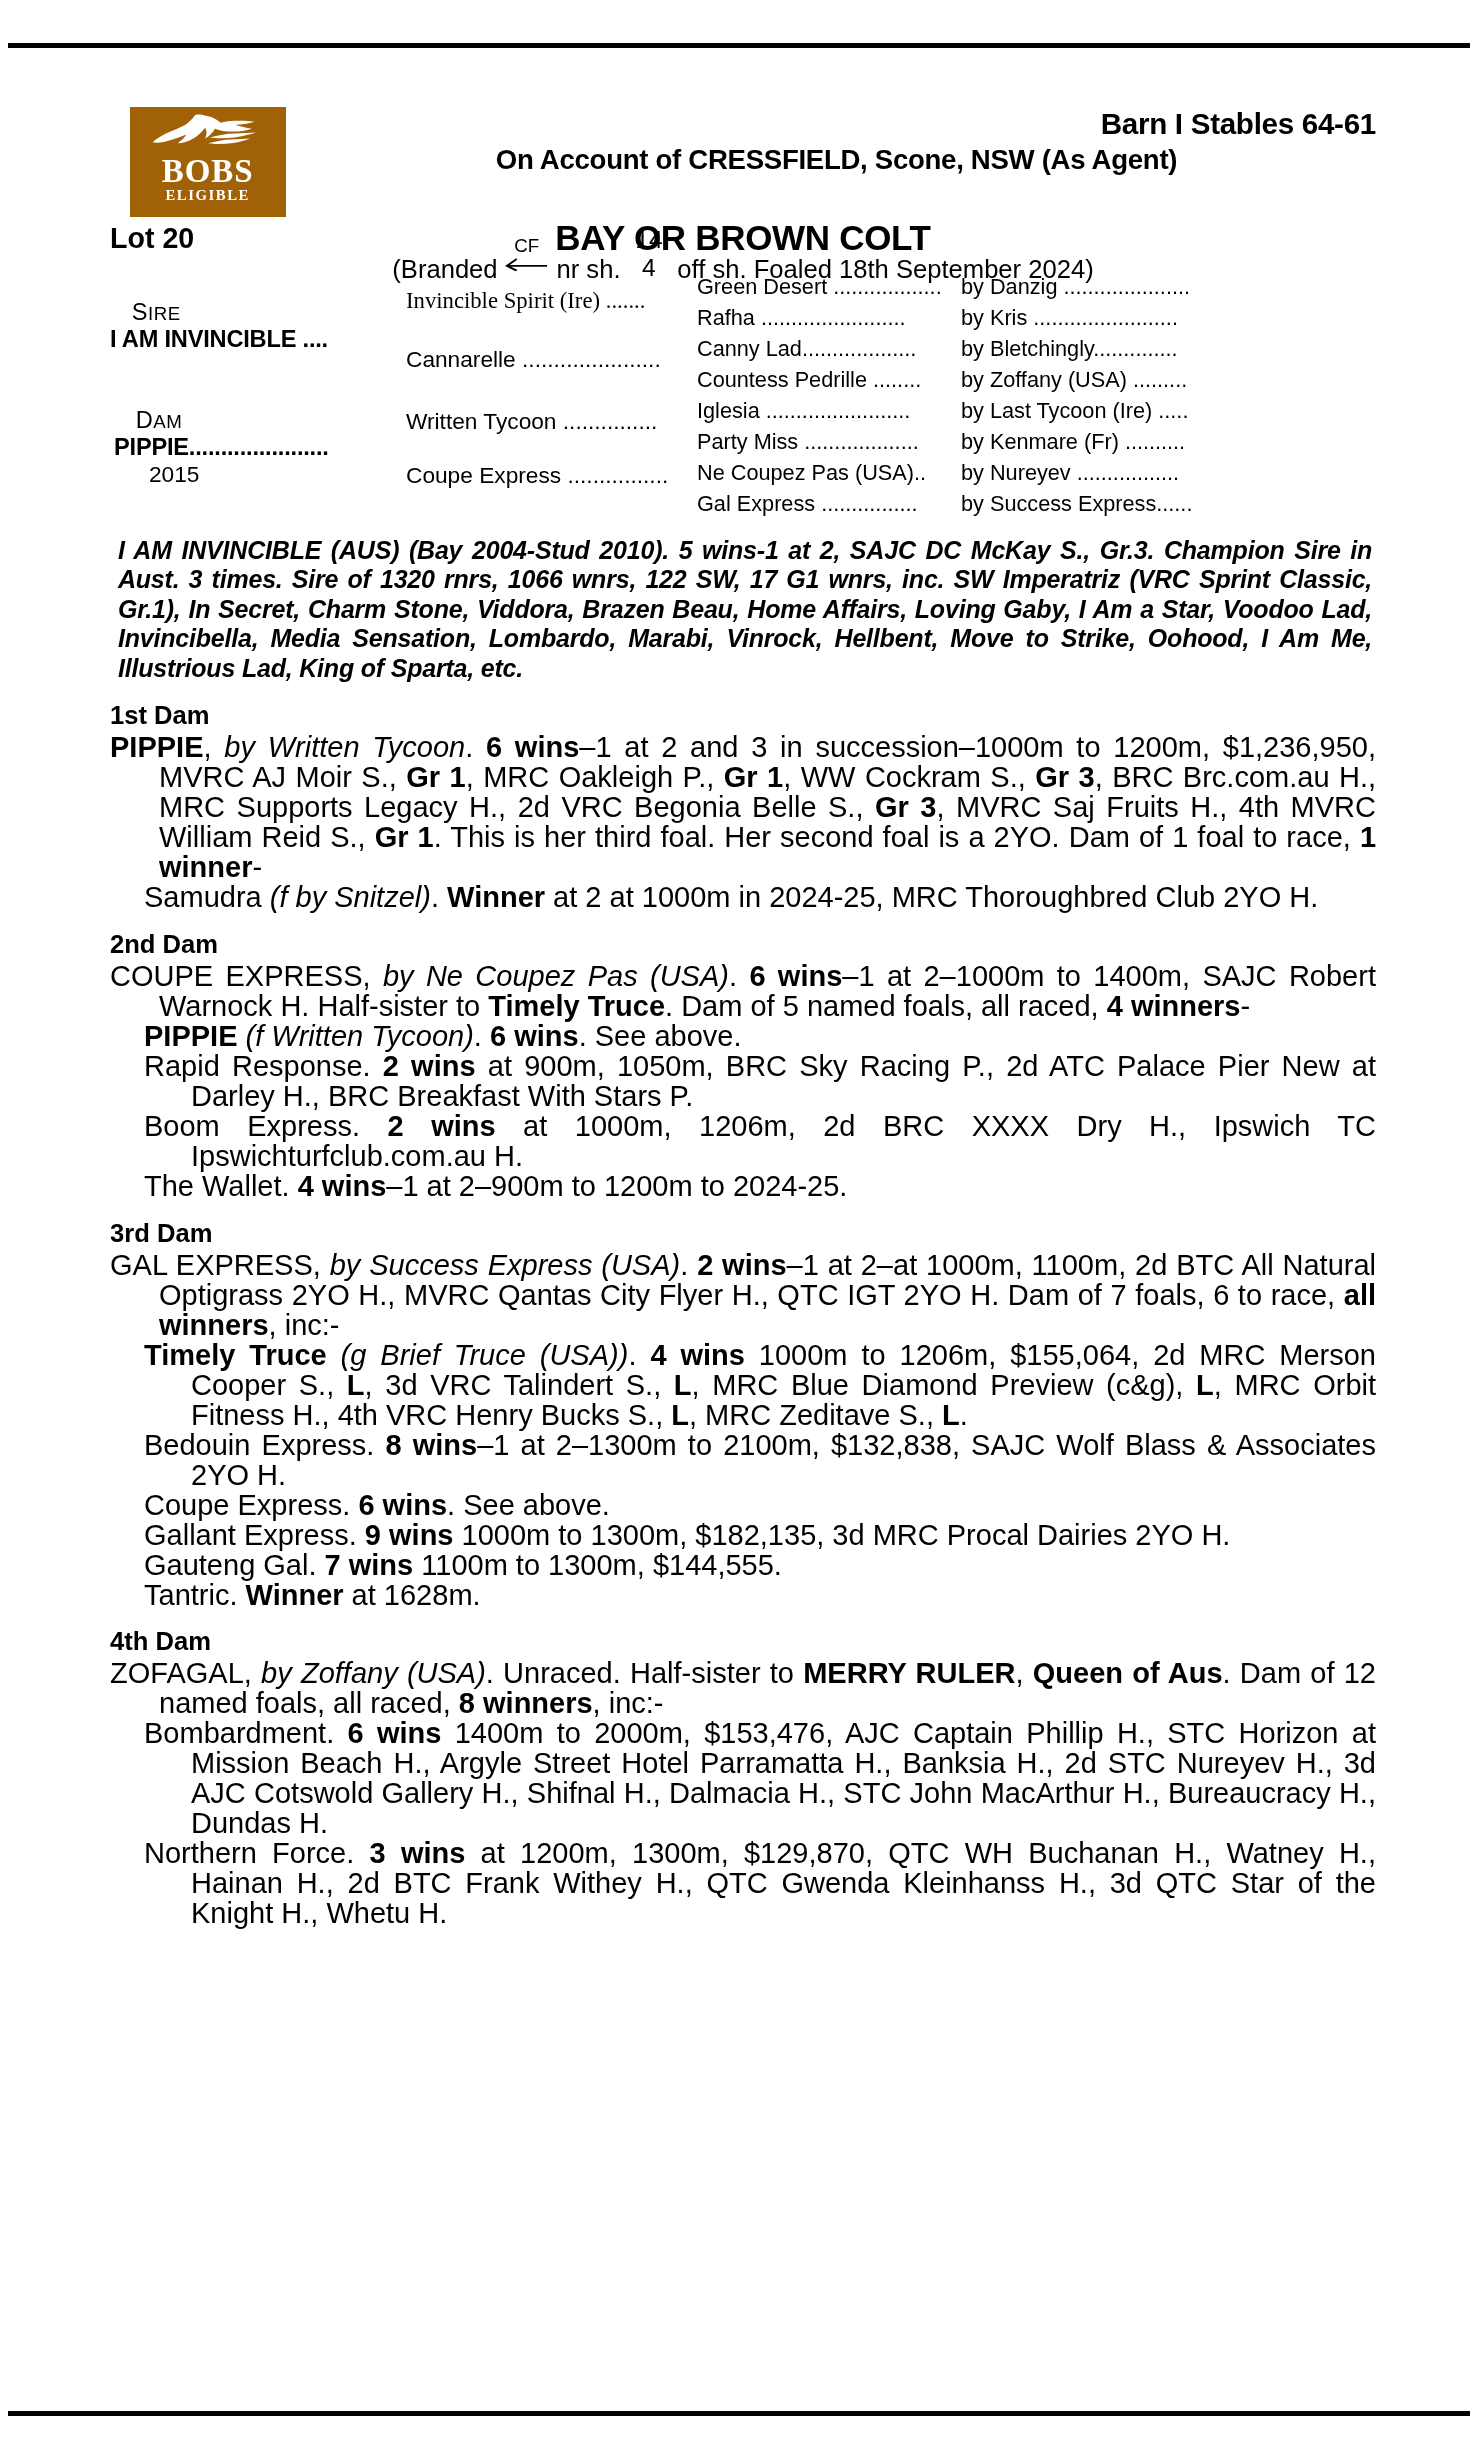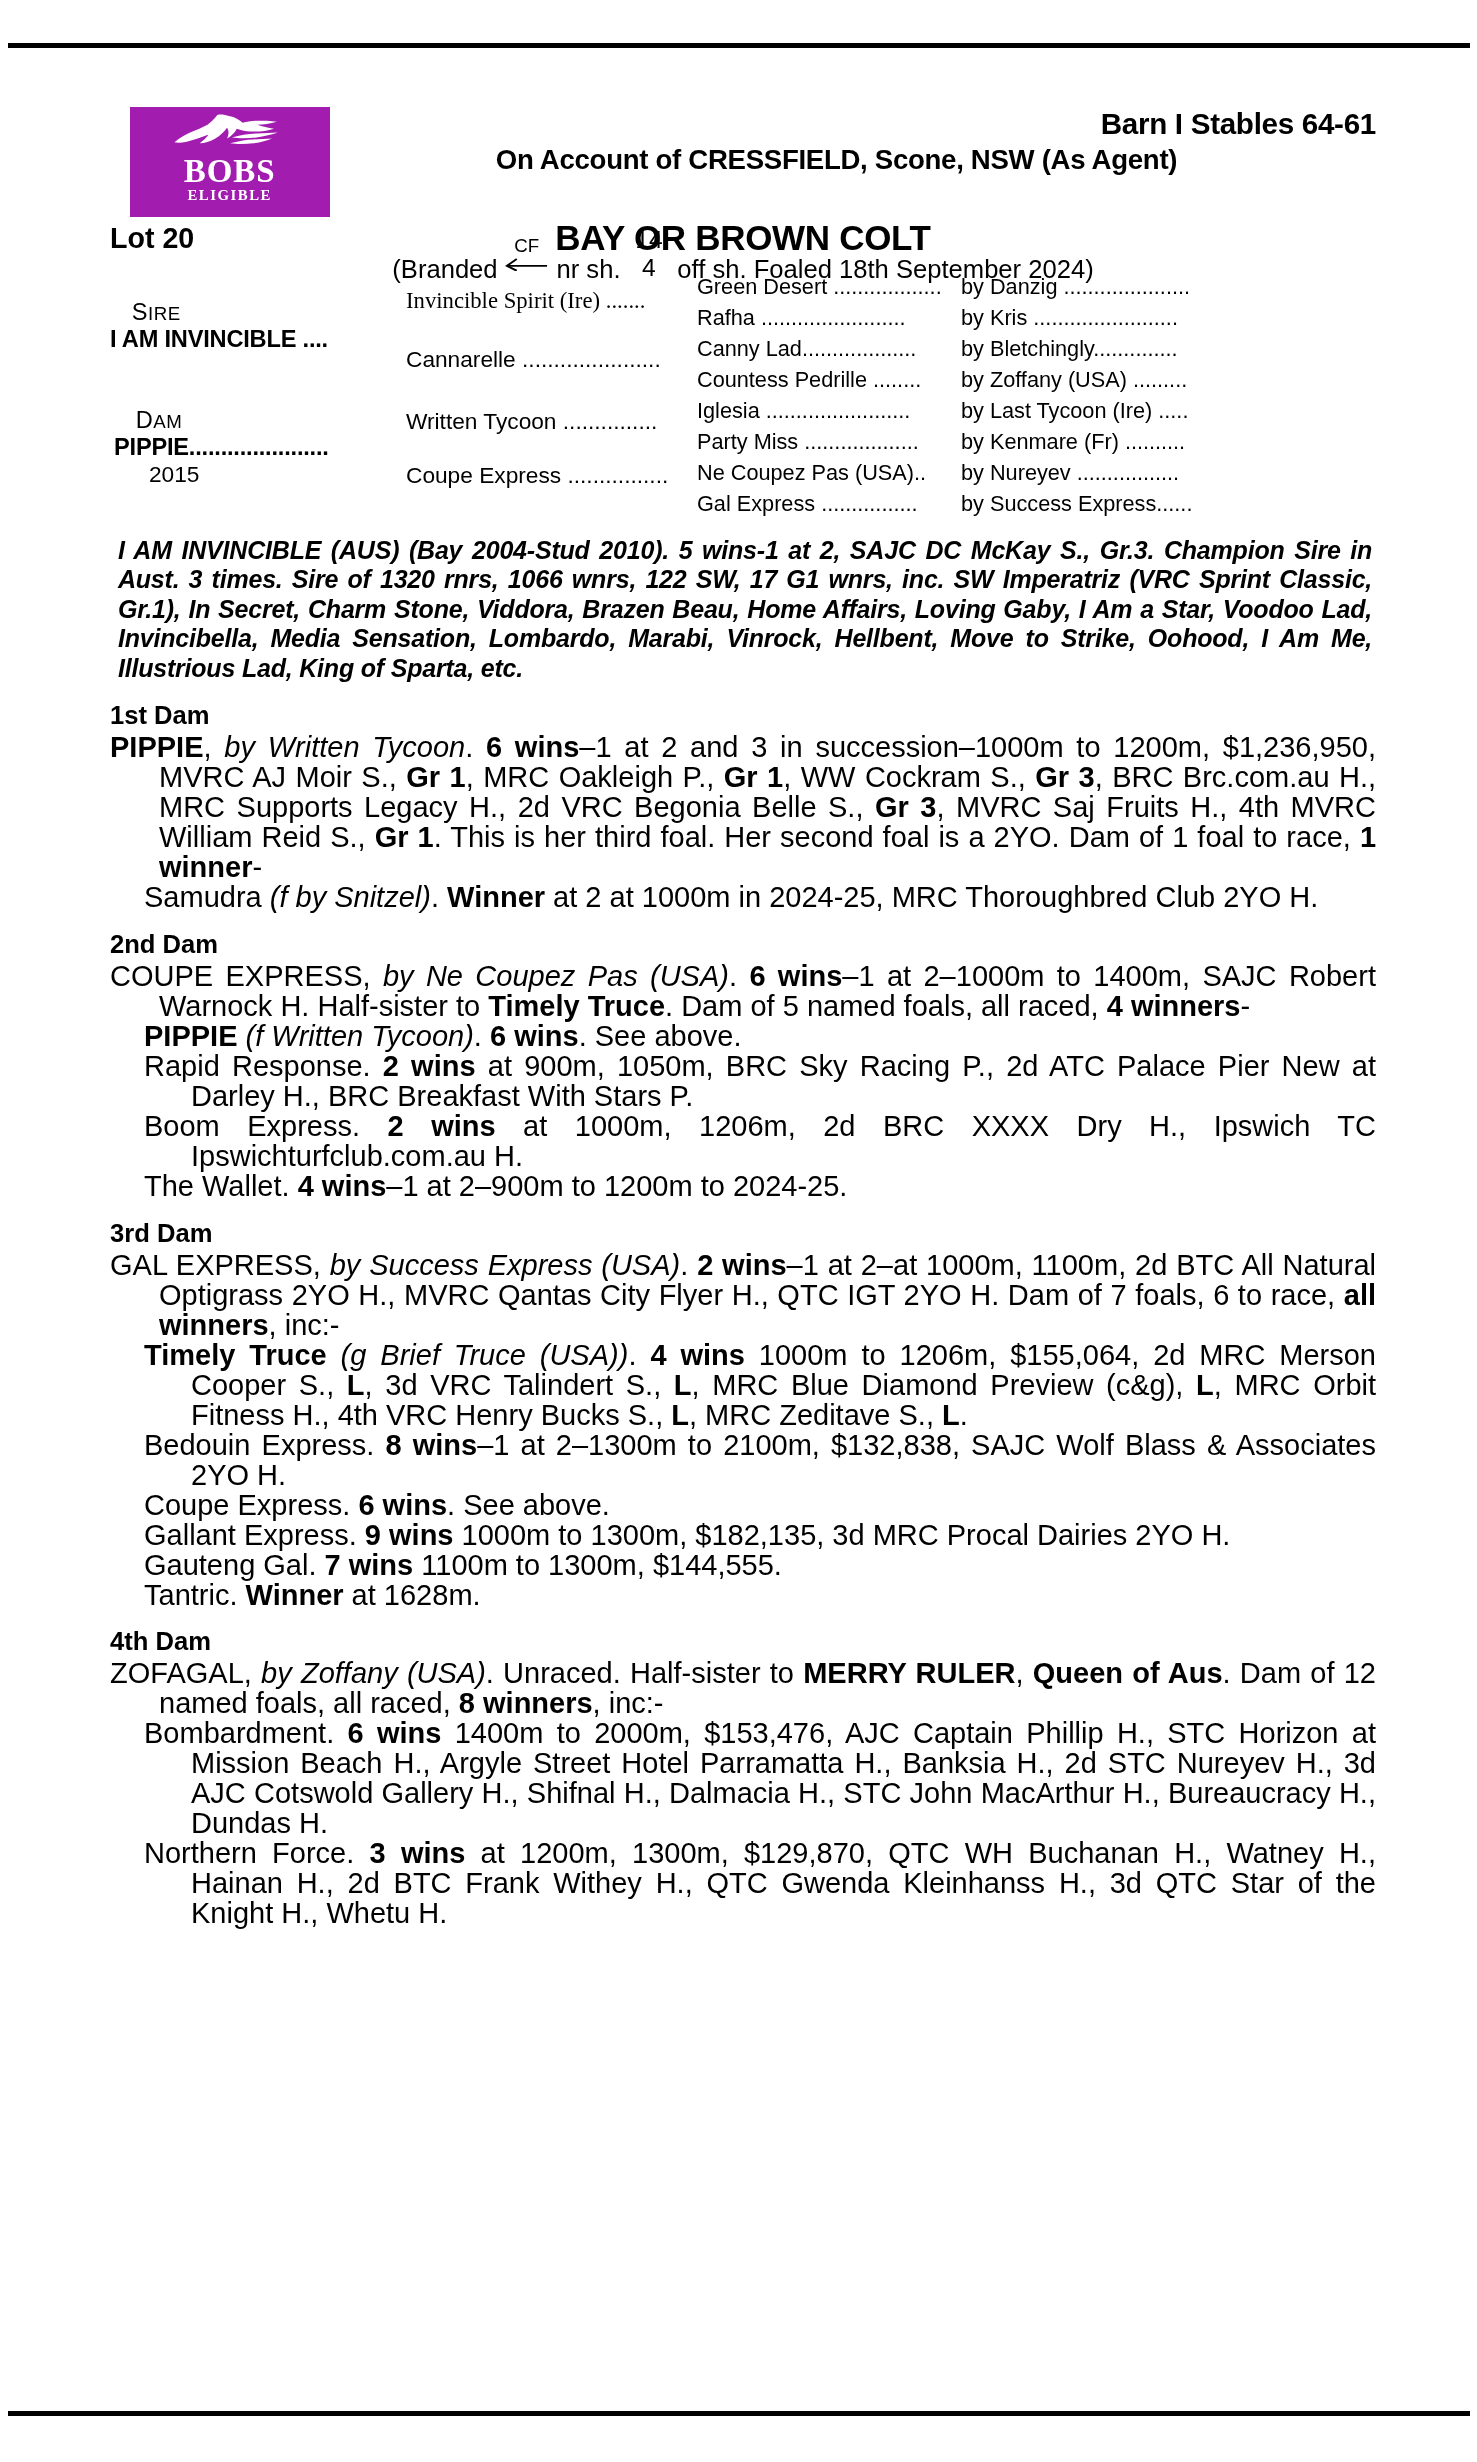--- a/index.html
+++ b/index.html
@@ -48,23 +48,23 @@
 
   
   .header-block {
     position: relative;
     height: 177px;
   }
   .bobs-logo {
     position: absolute;
     left: 19.7px;
     top: 27.6px;
-    width: 200px;
+    width: 156px;
     height: 110px;
-    background: #a21caf;
+    background: #a16207;
     color: #fff;
     display: flex;
     flex-direction: column;
     align-items: center;
     justify-content: flex-start;
     padding-top: 3.9px;
     box-sizing: border-box;
   }
   .bobs-logo .horse-mark {
     width: 118px;

